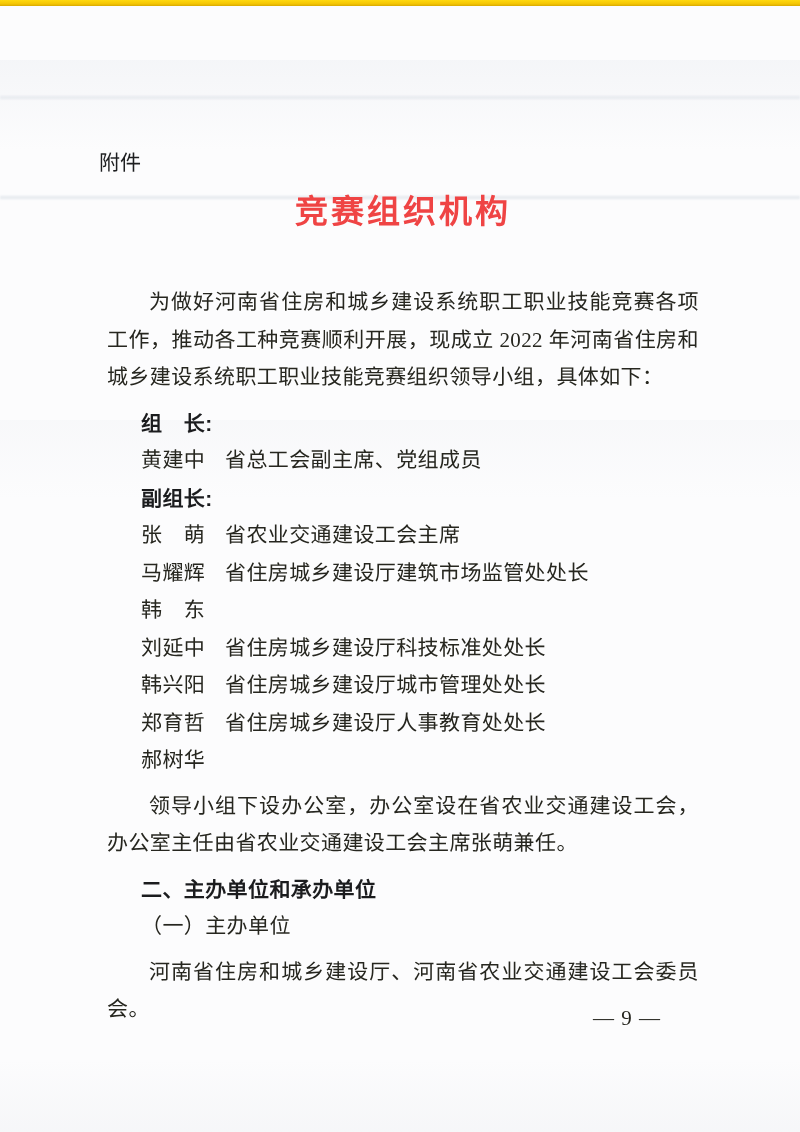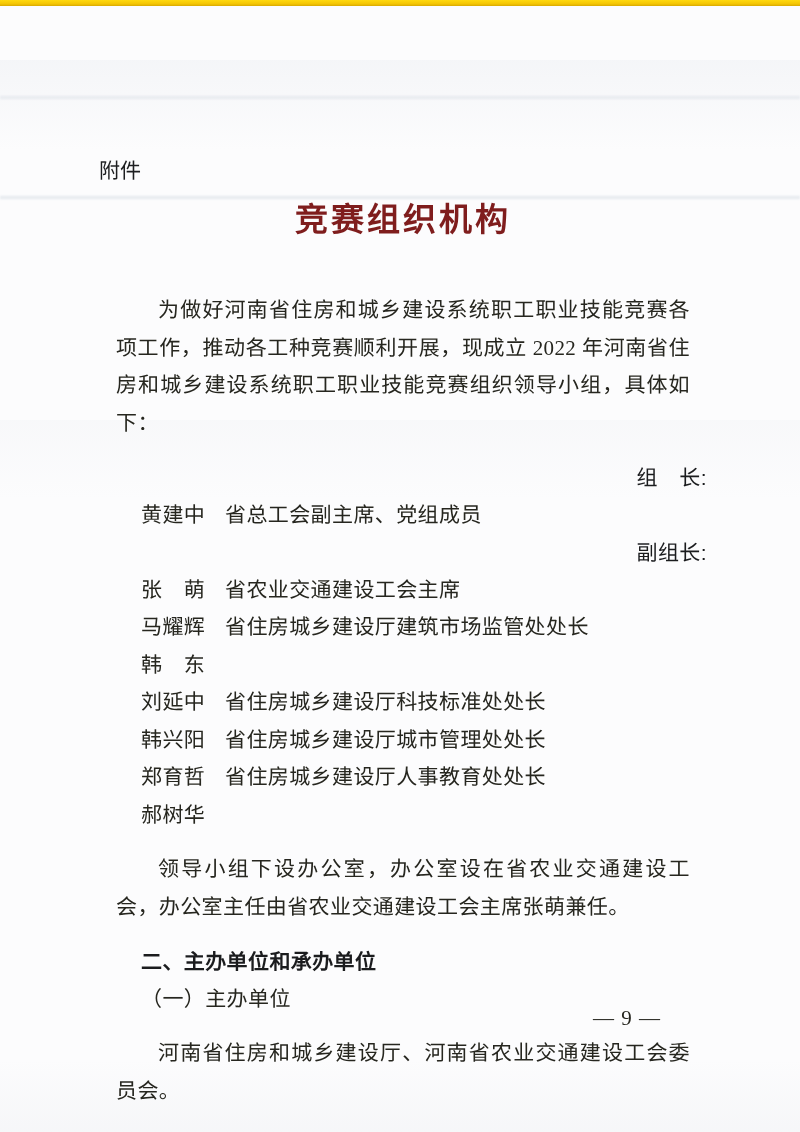--- a/index.html
+++ b/index.html
@@ -34,57 +34,56 @@
   }
   .band-a { top: 60px;  height: 90px; background: linear-gradient(180deg, rgba(205,212,222,0.16), rgba(205,212,222,0.0)); }
   .band-b { top: 196px; height: 3px;  background: rgba(190,200,212,0.35); filter: blur(1px); }
   .band-c { top: 96px;  height: 3px;  background: rgba(195,203,214,0.30); filter: blur(1px); }
   .band-d { top: 420px; height: 80px; background: linear-gradient(180deg, rgba(210,216,224,0.10), rgba(210,216,224,0.0)); }
   .band-e { top: 1060px;height: 72px; background: linear-gradient(0deg, rgba(208,214,222,0.14), rgba(208,214,222,0.0)); }
 
   .content {
     position: absolute;
     left: 99px;
-    top: 8px;
+    top: 0;
     width: 608px;
     z-index: 2;
   }
   .attachment {
     margin-top: 150px;
     font-family: "Liberation Sans", sans-serif;
     font-size: 21px;
     line-height: 26px;
     color: #1d1e20;
   }
   .doc-title {
     margin-top: 14px;
     text-align: center;
     font-size: 33px;
     line-height: 44px;
     font-weight: bold;
     letter-spacing: 3px;
-    color: #7f1d1d;
+    color: #ef4444;
   }
   .body-flow {
     margin-top: 50px;
     font-size: 21px;
     line-height: 37.5px;
     letter-spacing: 0.4px;
   }
   p.para {
-    margin: 17px;
+    margin: 8px;
     text-indent: 2em;
     text-align: justify;
   }
   .roster-label {
     font-family: "Liberation Sans", sans-serif;
-    font-weight: normal;
+    font-weight: bold;
     padding-left: 42px;
     color: #1b1c1e;
-    text-align: right;
   }
   .roster-row {
     display: flex;
     padding-left: 42px;
   }
   .roster-name {
     flex: 0 0 84px;
     white-space: pre;
   }
   .roster-title { flex: 1; }

